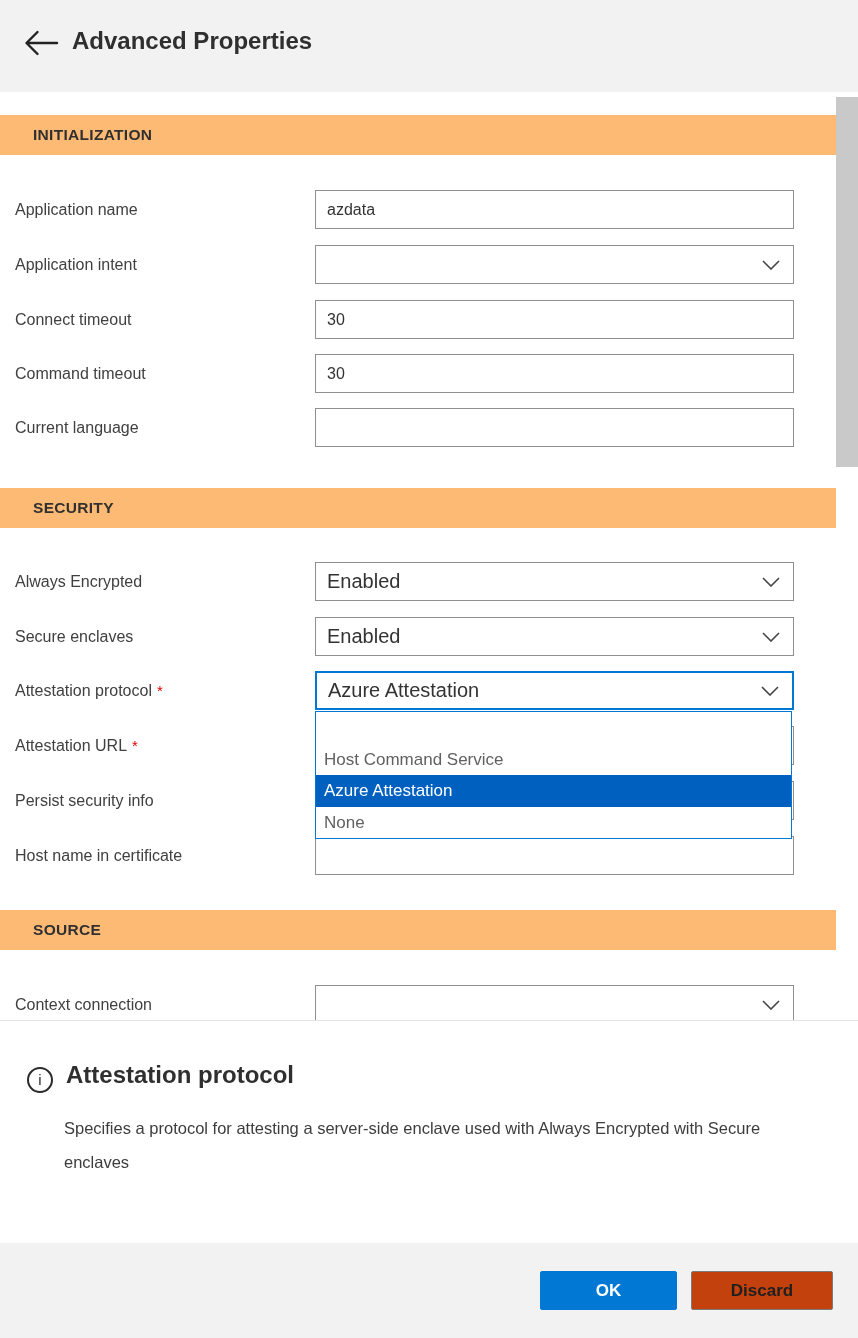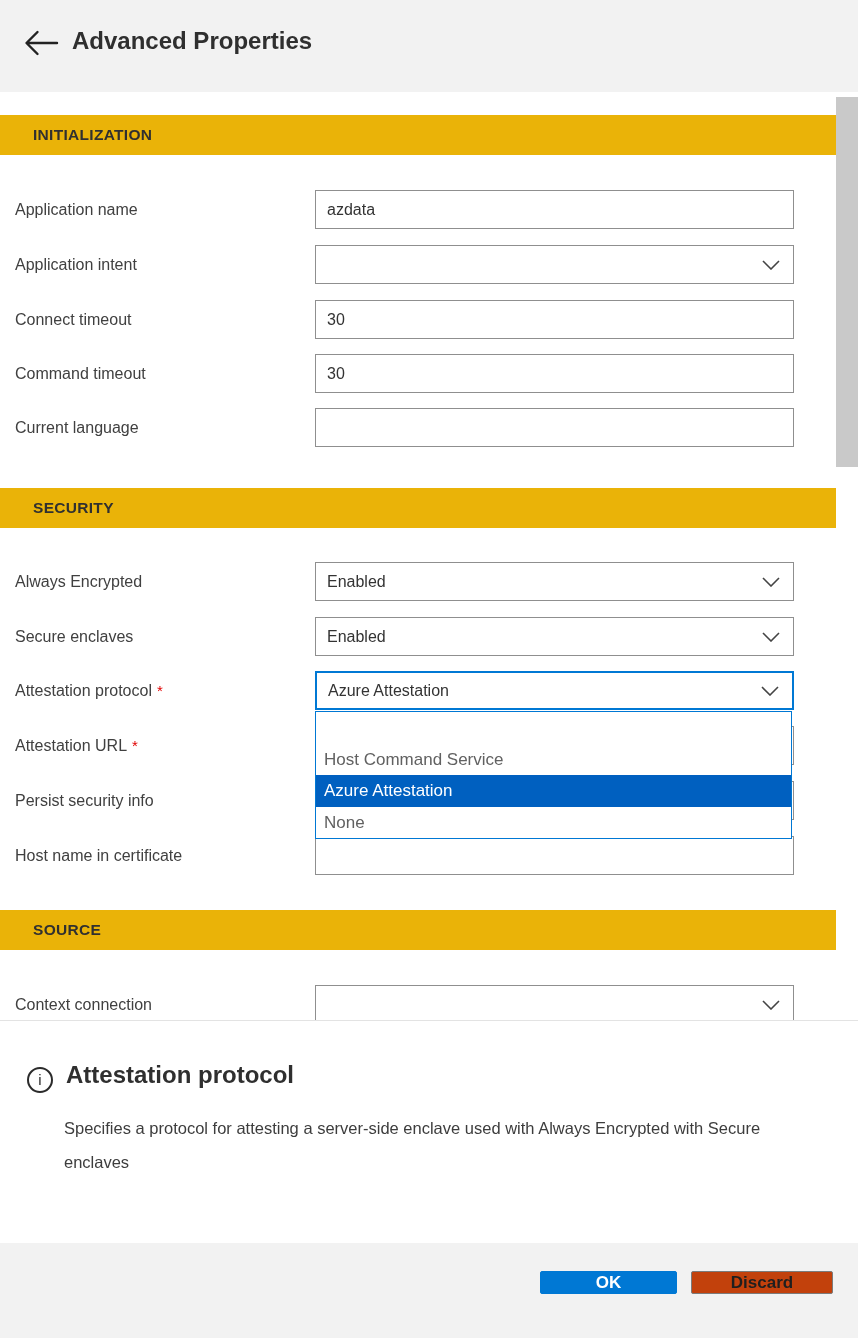--- a/index.html
+++ b/index.html
@@ -10,49 +10,49 @@
   }
   .app{position:absolute;inset:0;overflow:hidden;padding-left:32px;}
 
   
   .hdr{position:absolute;top:0;left:0;right:0;height:92px;background:#f2f2f2;}
   .back{position:absolute;left:22px;top:28px;width:38px;height:32px;background:none;border:none;padding:0;cursor:pointer;}
   .title{position:absolute;left:72px;top:27px;margin:0;font-size:24px;font-weight:600;color:#2f2f2f;white-space:nowrap;}
 
   
   .scrollarea{position:absolute;top:92px;left:0;right:0;height:928px;overflow:hidden;background:#fff;}
-  .secbar{position:absolute;left:0;width:836px;height:40px;background:#eab308;display:flex;align-items:center;}
+  .secbar{position:absolute;left:0;width:836px;height:40px;background:#fdba74;display:flex;align-items:center;}
   .secbar span{margin-left:33px;font-size:15.5px;font-weight:700;color:#303030;letter-spacing:.3px;}
 
   .row{position:absolute;left:0;width:836px;height:39px;}
   .lbl{position:absolute;left:15px;top:0;line-height:39px;font-size:16px;color:#404040;white-space:nowrap;}
   .req{color:#e00000;margin-left:5px;font-size:15px;}
   .ctl{position:absolute;left:315px;top:0;width:479px;height:39px;box-sizing:border-box;}
   input.ctl{border:1px solid #8f8f8f;padding:0 8px 0 11px;font-family:inherit;font-size:16px;color:#333;background:#fff;outline:none;}
   .select{border:1px solid #8f8f8f;background:#fff;display:flex;align-items:center;cursor:pointer;}
-  .select .val{margin-left:11px;font-size:16px;color:#333;white-space:nowrap;}
+  .select .val{margin-left:11px;font-size:20px;color:#333;white-space:nowrap;}
   .select .chev{position:absolute;right:13px;top:50%;transform:translateY(-50%);}
   .select.focused{border:2px solid #0078d4;}
 
   
   .popup{position:absolute;left:315px;top:619px;width:477px;box-sizing:border-box;border:1px solid #0078d4;background:#fff;z-index:5;}
   .opt{height:31.5px;line-height:31.5px;padding-left:8px;font-size:17px;color:#616161;white-space:nowrap;overflow:hidden;cursor:pointer;}
   .opt.selected{background:#0060c0;color:#fff;}
 
   .scroll-thumb{position:absolute;right:0;top:5px;width:22px;height:370px;background:#c9c9c9;cursor:default;}
 
   
   .helper{position:absolute;top:1020px;left:0;right:0;height:223px;background:#fff;border-top:1px solid #e3e3e3;}
   .info-circle{position:absolute;left:27px;top:46px;width:26px;height:26px;border:2px solid #2b2b2b;border-radius:50%;box-sizing:border-box;text-align:center;line-height:21px;font-size:15px;color:#2b2b2b;}
   .help-title{position:absolute;left:66px;top:40px;font-size:24px;font-weight:600;color:#2f2f2f;white-space:nowrap;}
   .help-desc{position:absolute;left:64px;top:90px;width:748px;font-size:16.5px;line-height:34px;color:#3d3d3d;}
 
   
   .footer{position:absolute;top:1243px;left:0;right:0;bottom:0;background:#f2f2f2;}
-  .btn{position:absolute;top:28px;height:23px;box-sizing:border-box;font-family:inherit;font-size:17px;border-radius:2px;cursor:pointer;}
+  .btn{position:absolute;top:28px;height:39px;box-sizing:border-box;font-family:inherit;font-size:17px;border-radius:2px;cursor:pointer;}
   .btn-ok{left:540px;width:137px;background:#0078d4;border:1px solid #0078d4;color:#fff;font-weight:700;}
   .btn-discard{left:691px;width:142px;background:#c2410c;border:1px solid #7b7b7b;color:#1f1f1f;font-weight:600;}
 </style>
 </head>
 <body>
 
 <div class="app">
 
   <div class="hdr">
     <button class="back">

